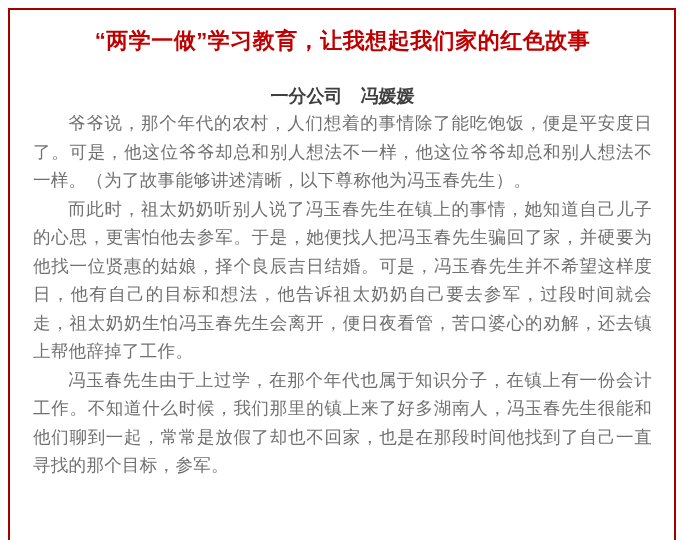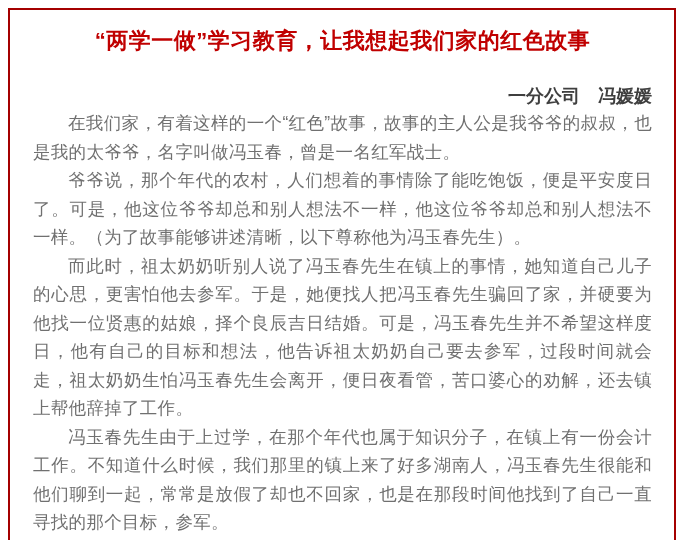--- a/index.html
+++ b/index.html
@@ -37,21 +37,21 @@
     font-weight: bold;
     text-align: center;
     color: #c00000;
     letter-spacing: 0.5px;
   }
   .article-byline {
     margin: 28px 0 0 0;
     font-size: 18px;
     line-height: 25px;
     font-weight: bold;
-    text-align: right;
+    text-align: center;
     color: #3f3f3f;
   }
   .article-body {
     margin-top: 0;
   }
   .article-body p {
     margin: 0;
     font-size: 17.5px;
     line-height: 28.5px;
     color: #707070;
@@ -62,19 +62,18 @@
 </style>
 </head>
 <body>
 
 <div class="page">
   <div class="border-frame"></div>
   <div class="content">
     <h1 class="article-title">“两学一做”学习教育，让我想起我们家的红色故事</h1>
     <h2 class="article-byline">一分公司　冯媛媛</h2>
     <div class="article-body">
-      <p>在我们家，有着这样的一个“红色”故事，故事的主人公是我爷爷的叔叔，也是我的太爷爷，名字叫做冯玉春，曾是一名红军战士。</p>
       <p>爷爷说，那个年代的农村，人们想着的事情除了能吃饱饭，便是平安度日了。可是，他这位爷爷却总和别人想法不一样，他这位爷爷却总和别人想法不一样。（为了故事能够讲述清晰，以下尊称他为冯玉春先生）。</p>
       <p>而此时，祖太奶奶听别人说了冯玉春先生在镇上的事情，她知道自己儿子的心思，更害怕他去参军。于是，她便找人把冯玉春先生骗回了家，并硬要为他找一位贤惠的姑娘，择个良辰吉日结婚。可是，冯玉春先生并不希望这样度日，他有自己的目标和想法，他告诉祖太奶奶自己要去参军，过段时间就会走，祖太奶奶生怕冯玉春先生会离开，便日夜看管，苦口婆心的劝解，还去镇上帮他辞掉了工作。</p>
       <p>冯玉春先生由于上过学，在那个年代也属于知识分子，在镇上有一份会计工作。不知道什么时候，我们那里的镇上来了好多湖南人，冯玉春先生很能和他们聊到一起，常常是放假了却也不回家，也是在那段时间他找到了自己一直寻找的那个目标，参军。</p>
     </div>
   </div>
 </div>
 
 </body></html>

